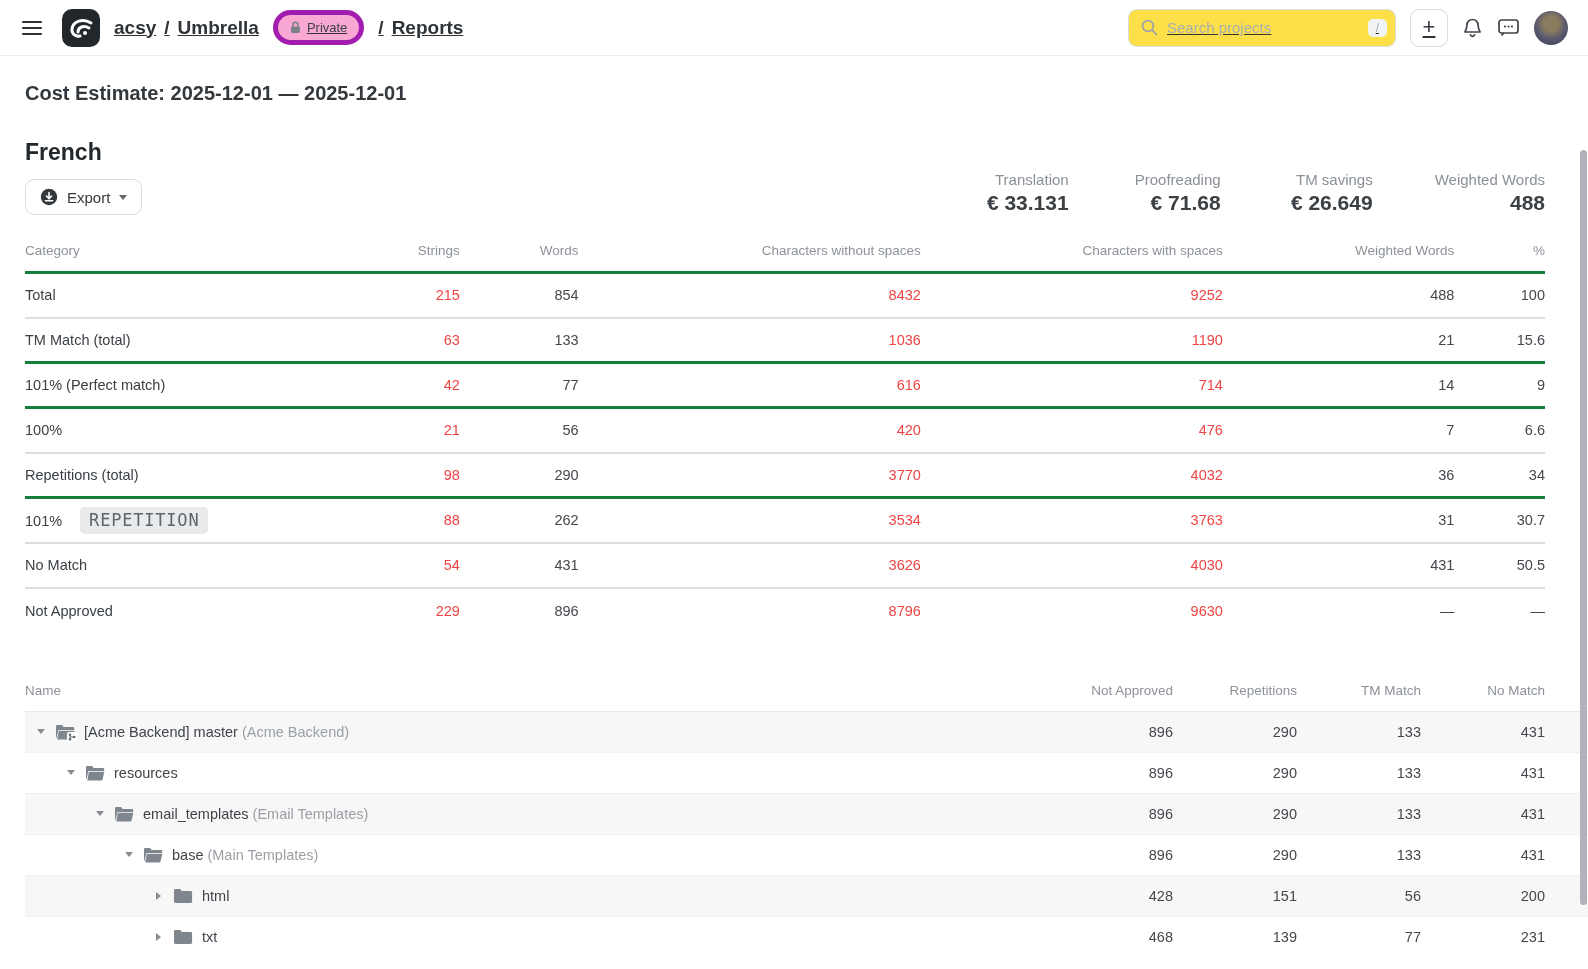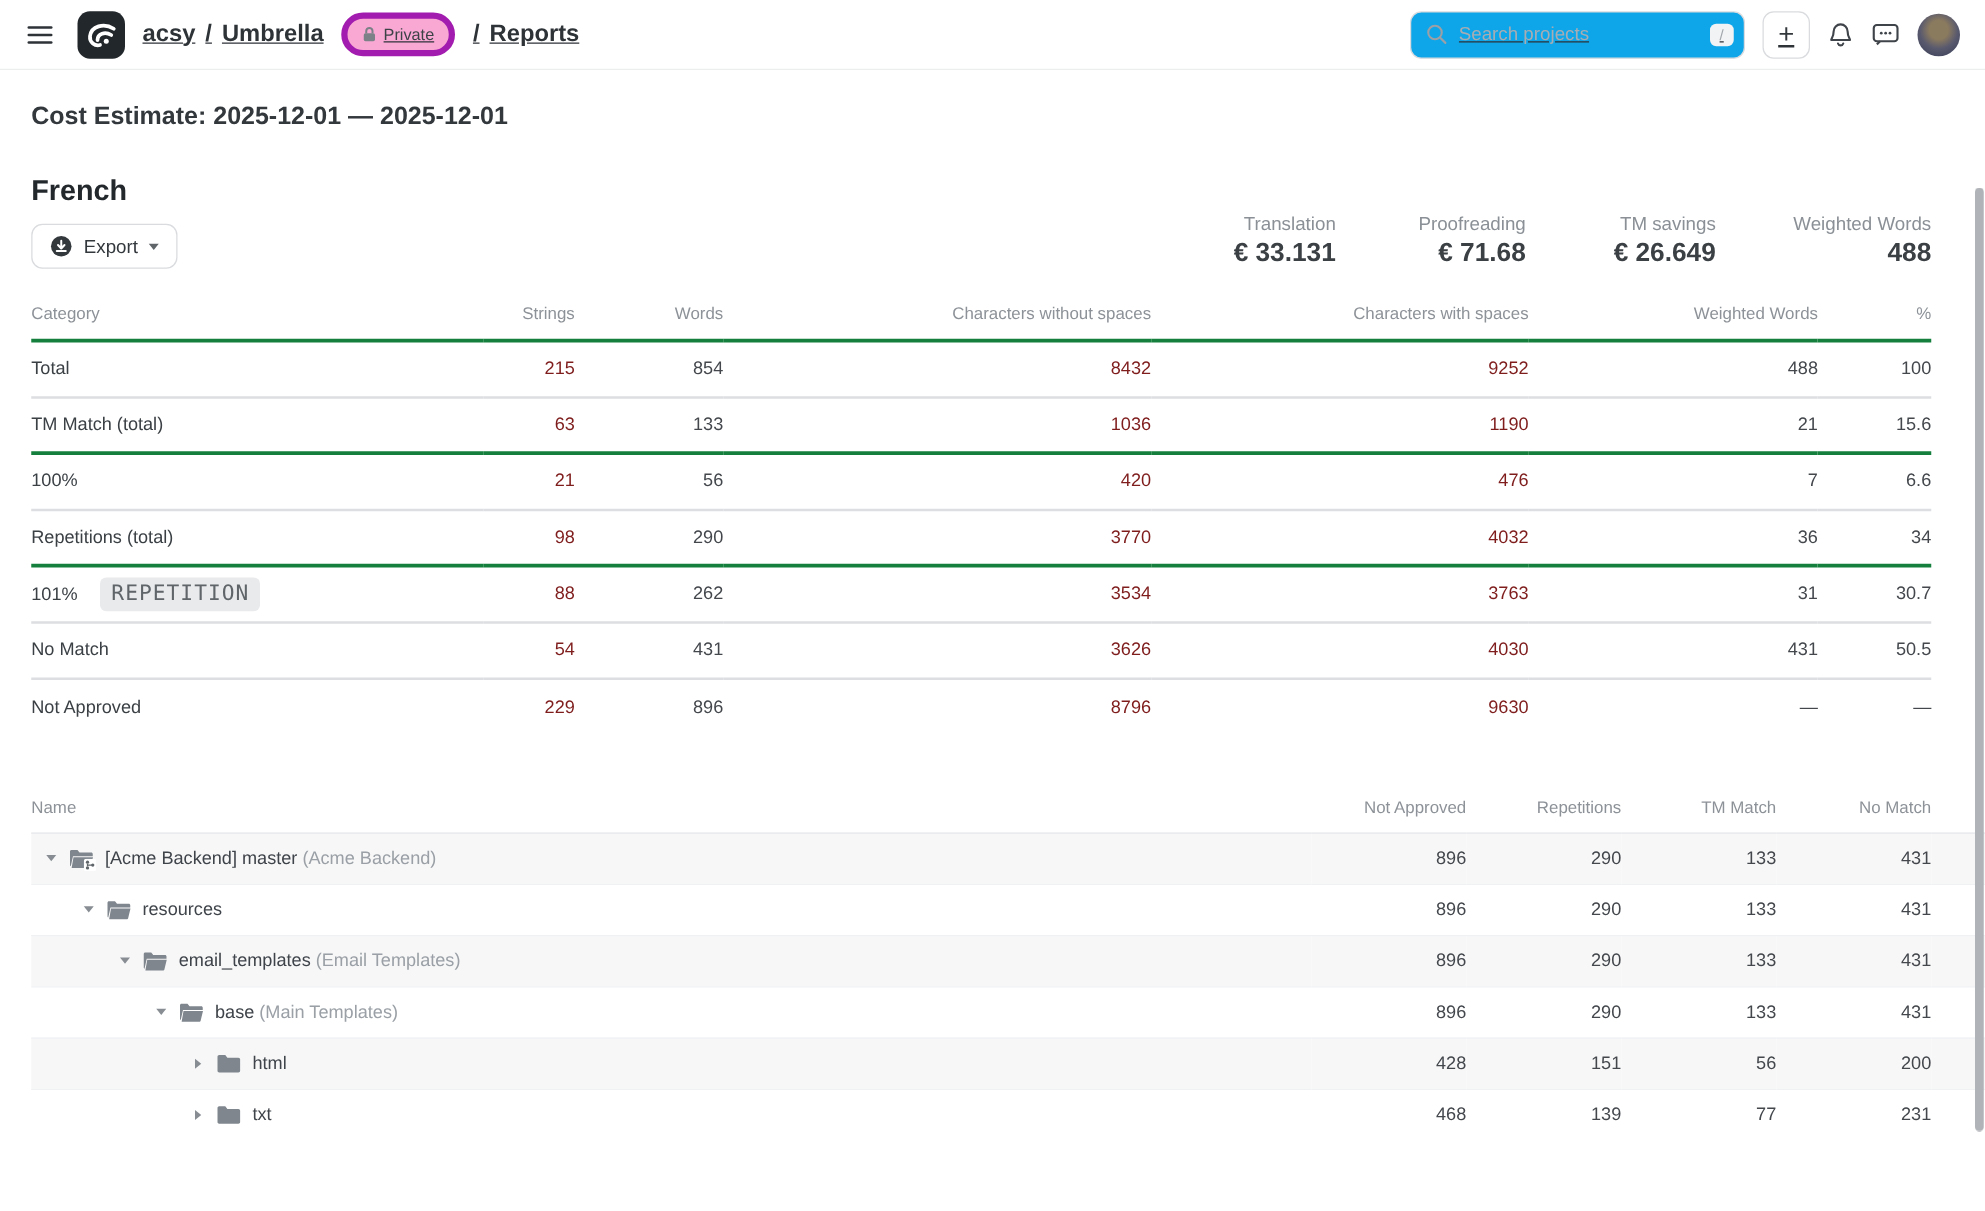--- a/index.html
+++ b/index.html
@@ -12,21 +12,21 @@
   .hamburger { width:20px; display:flex; flex-direction:column; gap:4px; cursor:pointer; margin-right:20px; }
   .hamburger span { height:2px; background:#2e3338; border-radius:2px; }
   .logo { width:38px; height:38px; border-radius:10px; background:#22272b; display:flex;
     align-items:center; justify-content:center; margin-right:14px; flex:none; }
   .crumbs { display:flex; align-items:center; font-size:19px; font-weight:700; gap:8px; }
   .crumb-sep { font-weight:700; }
   .badge-private { display:inline-flex; align-items:center; gap:6px; font-size:13px; font-weight:400;
     color:#3d4247; border:5px solid #a21caf; border-radius:999px; padding:5px 12px; margin:0 6px; background:#f9a8d4; }
   .topbar-right { margin-left:auto; display:flex; align-items:center; gap:14px; }
   .search-box { width:268px; height:38px; border:1px solid #d9dbde; border-radius:9px;
-    display:flex; align-items:center; padding:0 8px 0 12px; gap:9px; background:#0ea5e9; }
+    display:flex; align-items:center; padding:0 8px 0 12px; gap:9px; background:#fde047; }
   .search-box input { border:none; outline:none; flex:1; font-size:15px; color:#3d4247;
     font-family:inherit; background:transparent; min-width:0; }
   .search-box input::placeholder { color:#a7adb3; }
   .kbd { background:#f2f3f4; color:#a0a6ac; border-radius:5px; font-size:12px;
     padding:3px 8px; line-height:1; }
   .btn-plus { width:38px; height:38px; border:1px solid #d9dbde; border-radius:9px; background:#fff;
     font-size:22px; color:#33383d; display:flex; align-items:center; justify-content:center; cursor:pointer; line-height:1; padding-bottom:2px;}
   .icon-btn { background:none; border:none; cursor:pointer; display:flex; align-items:center; }
   .avatar { width:34px; height:34px; border-radius:50%; cursor:pointer;
     background:radial-gradient(circle at 50% 38%, #8a7a5e 0 28%, #5a5a6e 55%, #343a56 100%); }
@@ -46,21 +46,21 @@
   .stat .lbl { font-size:15px; color:#8a9096; }
   .stat .val { font-size:21px; font-weight:700; color:#3b4045; margin-top:3px; }
 
   
   table { border-collapse:collapse; width:100%; table-layout:fixed; }
   .cost-table { margin-top:18px; }
   .cost-table th { font-size:13.5px; font-weight:400; color:#8d9298; padding:10px 0 13px 0; }
   .cost-table td { font-size:14.5px; padding:0; height:45px; }
   th.left, td.cat { text-align:left; }
   .num { text-align:right; }
-  .muted { color:#7f1d1d; }
+  .muted { color:#ef4444; }
   .dark { color:#44484d; }
   .cat { color:#3b4045; }
   .cost-table tbody tr { border-top:3px solid #15803d; }
   .cost-table tbody tr.group-start { border-top:2px solid #dcdee1; }
   .rep-badge { display:inline-block; margin-left:18px; background:#e9eaec; color:#5f6569;
     border-radius:5px; font-size:17px; letter-spacing:0.8px; padding:5px 9px; line-height:1;
     font-family:"DejaVu Sans Mono","Liberation Mono",monospace; }
 
   .files-table { margin-top:40px; }
   .files-table th { font-size:13.5px; font-weight:400; color:#8d9298; padding:10px 0 13px 0; }
@@ -211,20 +211,29 @@
       <tr class="group-start">
         <td class="cat">TM Match (total)</td>
         <td class="num muted">63</td>
         <td class="num dark">133</td>
         <td class="num muted">1036</td>
         <td class="num muted">1190</td>
         <td class="num dark">21</td>
         <td class="num dark">15.6</td>
       </tr>
       <tr>
+        <td class="cat">101% (Perfect match)</td>
+        <td class="num muted">42</td>
+        <td class="num dark">77</td>
+        <td class="num muted">616</td>
+        <td class="num muted">714</td>
+        <td class="num dark">14</td>
+        <td class="num dark">9</td>
+      </tr>
+      <tr>
         <td class="cat">100%</td>
         <td class="num muted">21</td>
         <td class="num dark">56</td>
         <td class="num muted">420</td>
         <td class="num muted">476</td>
         <td class="num dark">7</td>
         <td class="num dark">6.6</td>
       </tr>
       <tr class="group-start">
         <td class="cat">Repetitions (total)</td>

